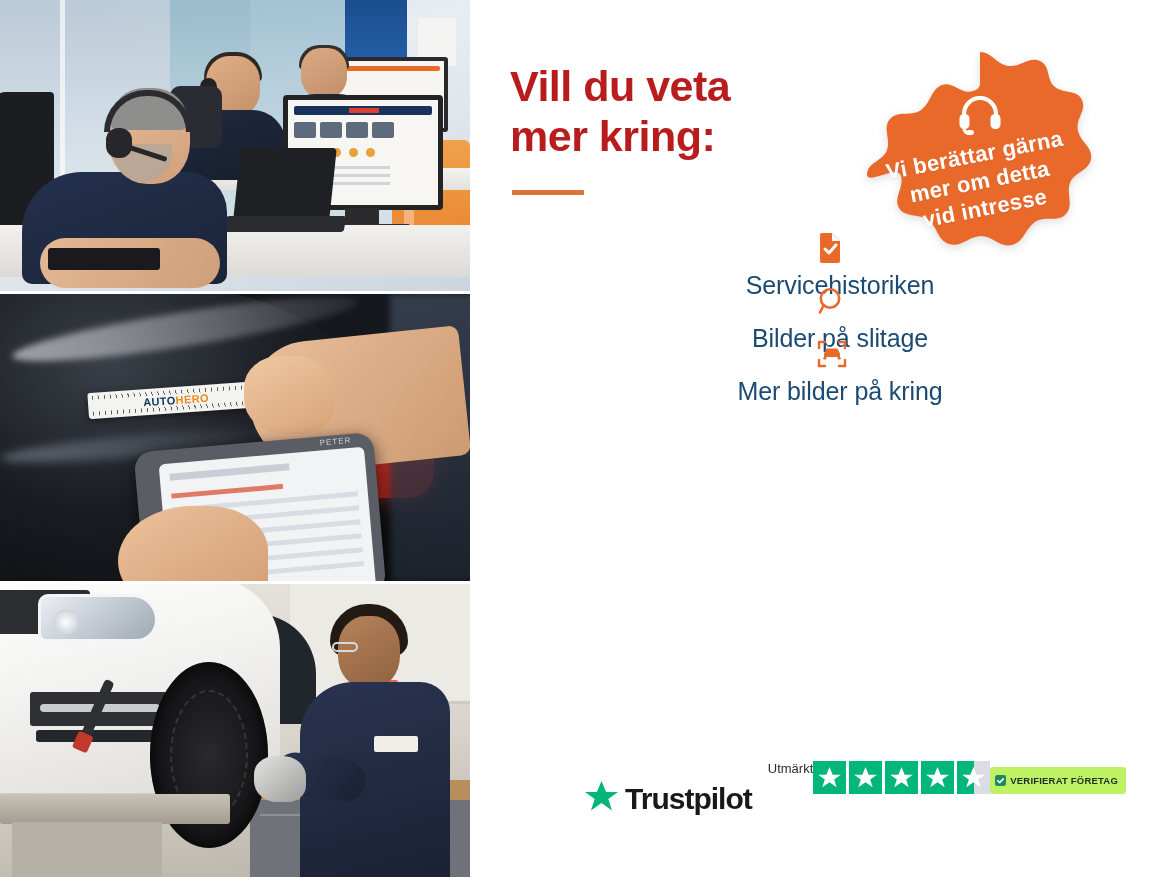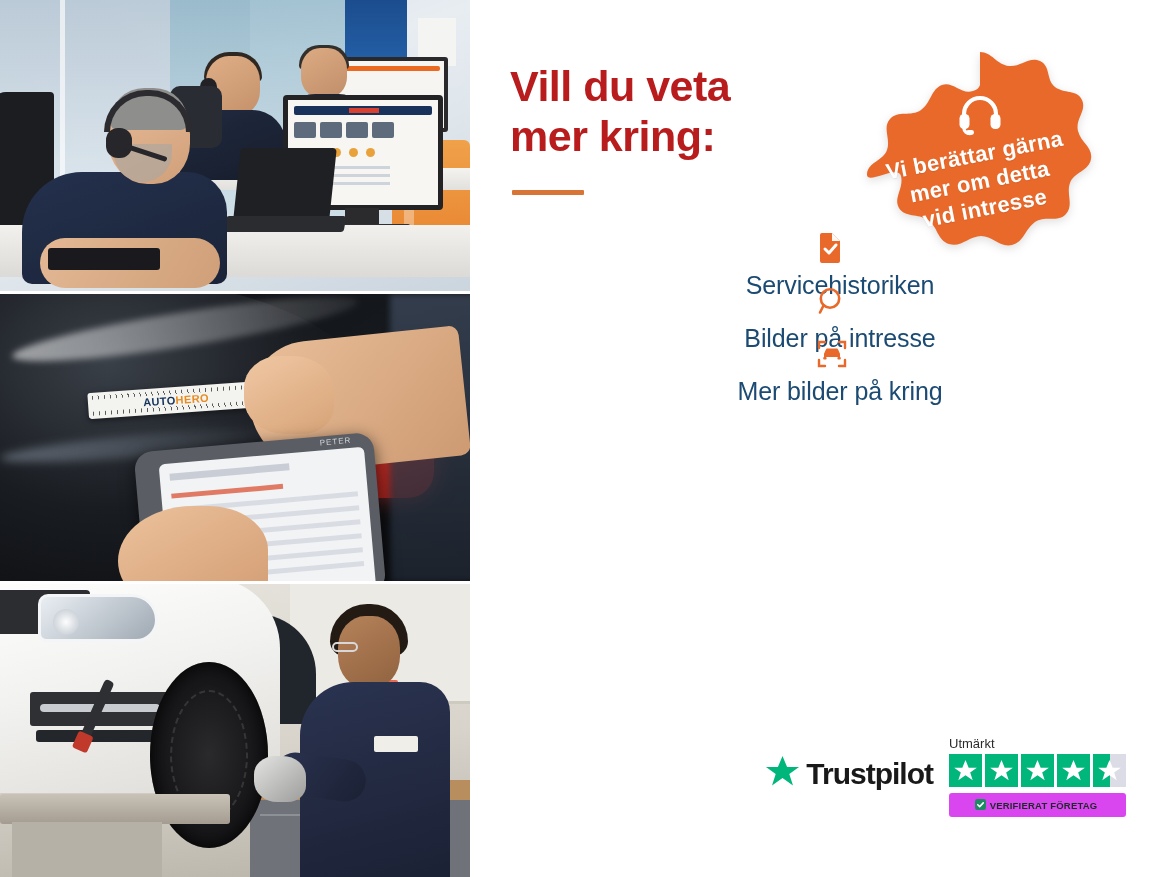--- a/index.html
+++ b/index.html
@@ -214,29 +214,29 @@
      align-items:center; justify-content:flex-start; padding-top:44px; }
   .badge-headset { width:48px; height:44px; }
   .badge-text { margin-top:6px; transform:rotate(-11deg); text-align:center;
      color:#fff; font-weight:bold; font-size:22px; line-height:1.22; letter-spacing:.3px;
      text-shadow:0 1px 1px rgba(0,0,0,.07); }
 
   
   .trust { position:absolute; right:44px; bottom:60px; display:flex; align-items:flex-start; gap:16px; }
   .tp-logo { display:flex; align-items:center; gap:7px; margin-top:20px;}
   .tp-logo .tp-name { font-size:30px; font-weight:bold; color:#191919; letter-spacing:-1px; }
-  .tp-right { display:flex; flex-direction:column; align-items:center; }
+  .tp-right { display:flex; flex-direction:row; align-items:center; }
   .tp-rating { font-size:13px; color:#2b2b2b; align-self:flex-start; margin-bottom:3px;}
   .tp-stars { display:flex; gap:3px; }
   .tp-star { width:33px; height:33px; background:#00b67a; display:flex;
      align-items:center; justify-content:center; position:relative; }
   .tp-star.half { background:#dcdce6; }
   .tp-star.half:before { content:""; position:absolute; left:0; top:0; width:50%; height:100%; background:#00b67a; }
   .tp-star svg { position:relative; z-index:2; }
-  .tp-verified { margin-top:6px; background:#d946ef; border-radius:3px;
+  .tp-verified { margin-top:6px; background:#bef264; border-radius:3px;
      padding:3px 8px 3px 5px; display:flex; align-items:center; gap:4px; align-self:stretch;
      justify-content:center;}
   .tp-verified .vtxt { font-size:9.5px; font-weight:bold; color:#1c2b26; letter-spacing:.2px;}
 </style>
 </head>
 <body>
 
 <div class="page">
 
   <div class="photo-col">
@@ -396,21 +396,21 @@
       </div>
 
 
       <div class="feature">
         <span class="ic">
           <svg width="28" height="30" viewBox="0 0 28 30">
             <circle cx="13" cy="12.5" r="9.2" stroke="#E8692A" stroke-width="2.6" fill="none"></circle>
             <line x1="6.5" y1="19.5" x2="3" y2="26.5" stroke="#E8692A" stroke-width="2.6" stroke-linecap="round"></line>
           </svg>
         </span>
-        <span class="lbl">Bilder på intresse</span>
+        <span class="lbl">Bilder på slitage</span>
       </div>
 
       <div class="feature">
         <span class="ic">
           <svg width="30" height="30" viewBox="0 0 30 30">
             <g stroke="#E8692A" stroke-width="2.4" fill="none" stroke-linecap="round">
               <path d="M2 9V3h6"></path>
                 <path d="M28 9V3h-6"></path>
               <path d="M2 21v6h6"></path>
                 <path d="M28 21v6h-6"></path>

